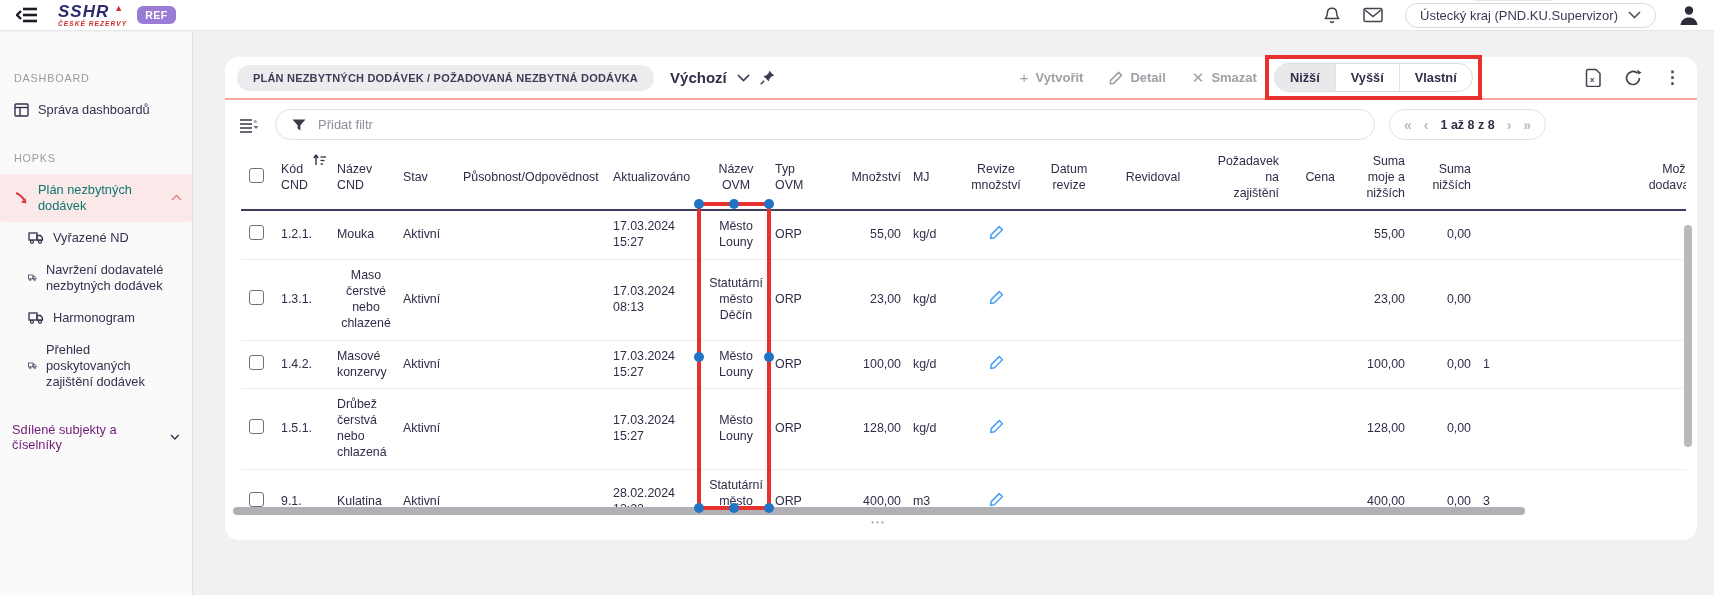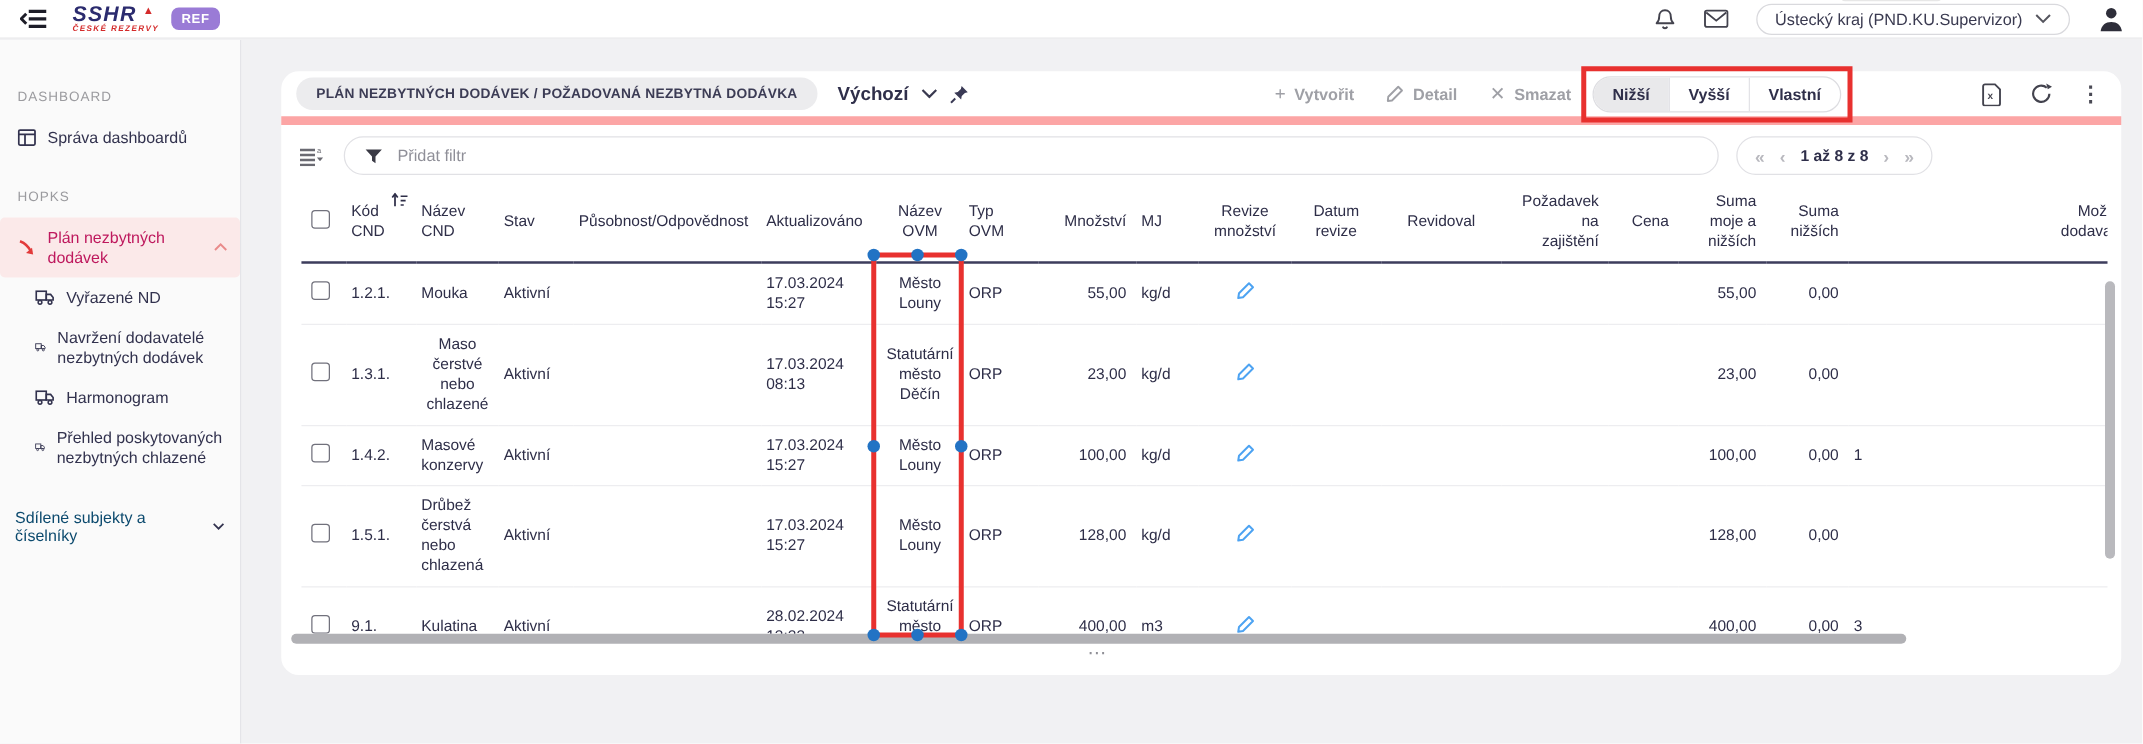--- a/index.html
+++ b/index.html
@@ -28,29 +28,29 @@
   .sidebar { position:absolute; left:0; top:32px; width:193px; height:563px; background:#fafafa;
              border-right:1px solid #e4e4e8; padding:14px 10px 0 10px; font-size:12.8px; }
   .search { display:flex; align-items:center; gap:7px; border:1px solid #cfcfd4; border-radius:14px;
             background:#fdfdfd; height:27px; padding:0 10px; }
   .search input { border:none; outline:none; background:transparent; font-size:12.5px; width:120px;
                   font-family:"Liberation Sans",sans-serif; color:#3a3a50; }
   .search input::placeholder { color:#8f8f98; }
   .sec-label { color:#9b9b9f; font-size:10.8px; letter-spacing:.8px; margin:26px 0 10px 4px; }
   .s-item { display:flex; align-items:center; gap:9px; padding:8px 4px; color:#32324e; cursor:pointer; border-radius:4px; }
   .s-item .lbl { line-height:1.25; }
-  .s-item.active { background:#fbe9e9; color:#be185d; margin:0 -10px; padding:8px 10px 8px 14px; }
+  .s-item.active { background:#fbe9e9; color:#0f766e; margin:0 -10px; padding:8px 10px 8px 14px; }
   .s-item.active .chev { margin-left:auto; }
   .s-sub { padding-left:18px; }
-  .s-foot { margin:16px 0 0 0px; padding:8px 2px; color:#0c4a6e; display:flex; align-items:center; gap:5px; cursor:pointer; }
+  .s-foot { margin:16px 0 0 0px; padding:8px 2px; color:#701a75; display:flex; align-items:center; gap:5px; cursor:pointer; }
 
   
   .card { position:absolute; left:225px; top:57px; width:1472px; height:483px; background:#fff; border-radius:14px; }
   .toolbar { position:absolute; left:0; top:0; right:0; height:43px; display:flex; align-items:center;
-             padding:0 16px 0 12px; border-bottom:7px solid #fca5a5; }
+             padding:0 16px 0 12px; border-bottom:2px solid #fca5a5; }
   .crumb { background:#ececee; border-radius:16px; padding:7px 16px; font-size:11px; font-weight:bold;
            color:#3c3c55; letter-spacing:.2px; white-space:nowrap; }
   .viewgrp { display:flex; align-items:center; gap:10px; margin-left:16px; }
   .viewname { font-size:15px; font-weight:bold; color:#2f2f4a; }
   .tb-actions { display:flex; align-items:center; gap:26px; margin-left:245px; }
   .tb-btn { display:flex; align-items:center; gap:7px; color:#9fa0a6; font-size:13px; font-weight:bold; cursor:pointer; white-space:nowrap; }
   .tb-btn .glyph { font-size:15px; font-weight:normal; }
   .red-box { border:4px solid #e8312f; padding:4px 5px; margin-left:8px; }
   .segments { display:flex; border:1px solid #dddde1; border-radius:16px; overflow:hidden; background:#fff; }
   .seg { padding:6px 15px; font-size:12.8px; font-weight:bold; color:#2f2f4a; cursor:pointer; white-space:nowrap; }
@@ -191,21 +191,21 @@
       </svg>
       <span class="lbl">Harmonogram</span>
     </div>
     <div class="s-item s-sub">
       <svg width="16" height="13" viewBox="0 0 16 13">
         <rect x="1" y="2" width="8" height="7" fill="none" stroke="#32324e" stroke-width="1.3"></rect>
         <path d="M9 4.5h3.5l2 2.5v2H9z" fill="none" stroke="#32324e" stroke-width="1.3"></path>
         <circle cx="4" cy="10.8" r="1.5" fill="none" stroke="#32324e" stroke-width="1.2"></circle>
         <circle cx="12" cy="10.8" r="1.5" fill="none" stroke="#32324e" stroke-width="1.2"></circle>
       </svg>
-      <span class="lbl">Přehled poskytovaných nezbytných chlazené</span>
+      <span class="lbl">Přehled poskytovaných zajištění dodávek</span>
     </div>
 
     <div class="s-foot">
       <span>Sdílené subjekty a číselníky</span>
       <svg width="10" height="6" viewBox="0 0 10 6">
         <polyline points="1,1 5,5 9,1" fill="none" stroke="#32324e" stroke-width="1.4"></polyline>
       </svg>
     </div>
   </div>
 

